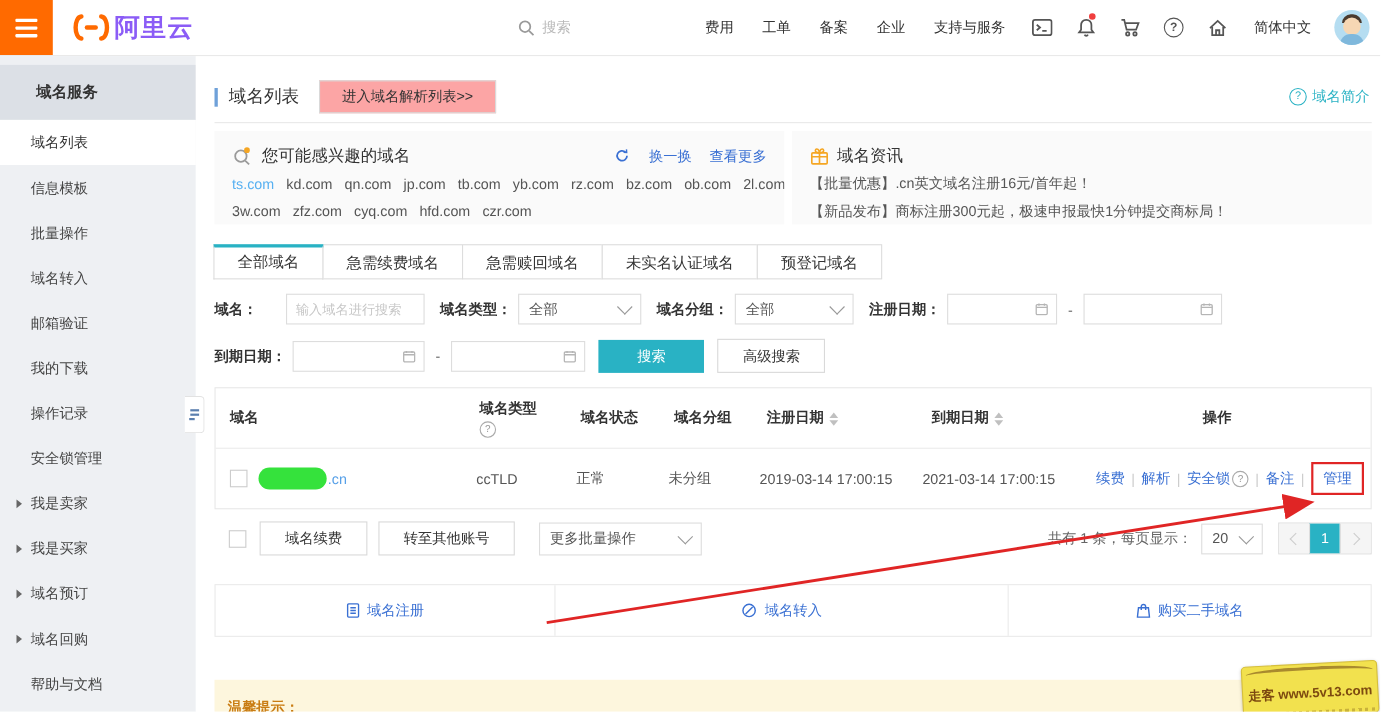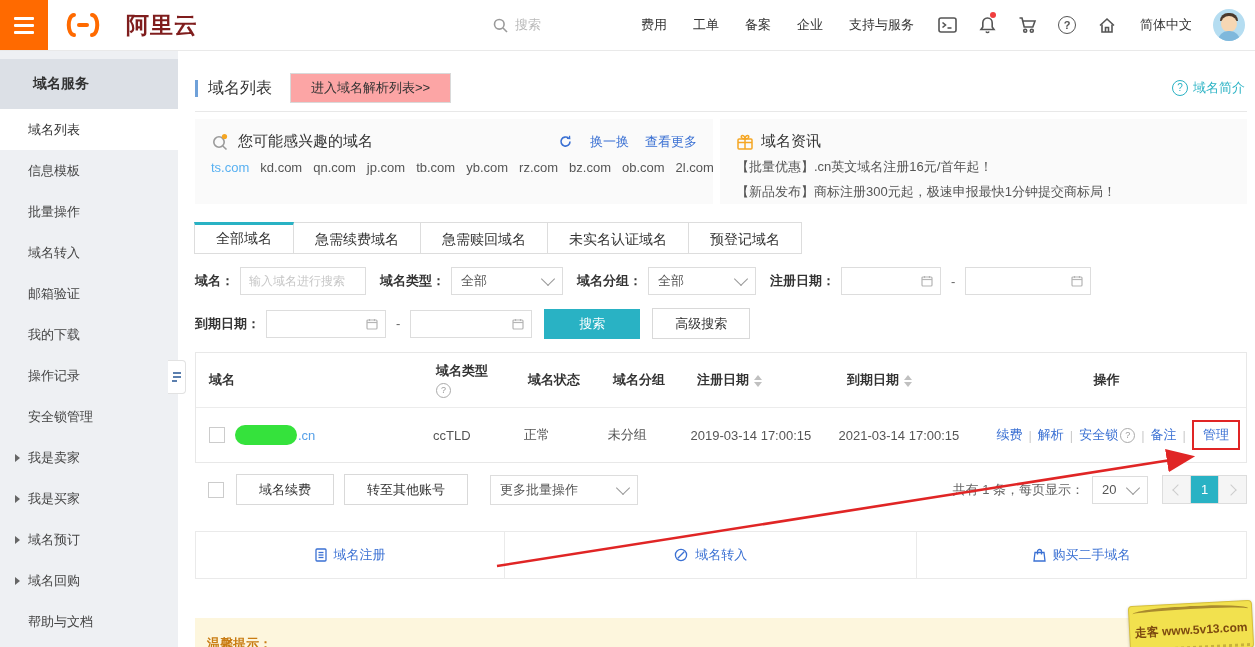--- a/index.html
+++ b/index.html
@@ -3,21 +3,21 @@
 <meta charset="utf-8">
 <style>
   html,body{margin:0;padding:0;}
   body{font-family:"Liberation Sans","DejaVu Sans",sans-serif;background:#fff;}
   .page{width:1255px;height:647px;position:relative;overflow:hidden;background:#fff;}
 
   
   .navbar{height:50px;display:flex;align-items:center;background:#fff;border-bottom:1px solid #e9e9e9;position:relative;z-index:2;}
   .hamburger{width:48px;height:50px;background:#ff6a00;display:flex;flex-direction:column;justify-content:center;align-items:center;gap:4px;cursor:pointer;flex-shrink:0;}
   .hamburger i{width:20px;height:3px;background:#fff;border-radius:1px;}
-  .brand{display:flex;align-items:center;margin-left:14px;color:#7f1d1d;gap:22px;flex-shrink:0;}
+  .brand{display:flex;align-items:center;margin-left:14px;color:#8b5cf6;gap:0;flex-shrink:0;}
   .brand-text{font-size:23px;font-weight:bold;letter-spacing:1px;}
   .nav-search{display:flex;align-items:center;gap:7px;margin-left:295px;color:#b9b9b9;font-size:13px;cursor:text;}
   .nav-right{margin-left:auto;display:flex;align-items:center;padding-right:10px;}
   .nav-item{padding:0 13px;font-size:13px;color:#333;cursor:pointer;white-space:nowrap;}
   .nav-icon{width:40px;display:flex;justify-content:center;align-items:center;position:relative;color:#555;cursor:pointer;height:50px;}
   .red-dot{position:absolute;top:12px;right:11px;width:6px;height:6px;border-radius:50%;background:#f03e3e;}
   .q-circle{width:16px;height:16px;border:1.5px solid #555;border-radius:50%;font-size:11px;line-height:16px;text-align:center;color:#555;font-weight:bold;}
   .avatar{width:32px;height:32px;border-radius:50%;background:#aydcf0;background:#b5ddf1;position:relative;overflow:hidden;margin-left:8px;cursor:pointer;flex-shrink:0;}
   .avatar .face{position:absolute;left:8px;top:7px;width:16px;height:16px;border-radius:50%;background:#f6d7b4;}
   .avatar .hair{position:absolute;left:7px;top:4px;width:18px;height:8px;border-radius:9px 9px 0 0;background:#4a3a2e;}
@@ -65,21 +65,21 @@
   .tab{border:1px solid #ddd;background:#fff;height:32px;line-height:32px;padding:0 21px;font-size:14px;color:#333;margin-left:-1px;cursor:pointer;box-sizing:border-box;}
   .tab.active{border-top:3px solid #29b2c4;line-height:27px;position:relative;z-index:1;}
   .tabs-right{margin-left:auto;display:flex;align-items:center;gap:15px;}
   .btn-white{border:1px solid #d9d9d9;background:#fff;height:31px;padding:0 22px;font-size:13px;color:#333;cursor:pointer;font-family:inherit;}
   .btn-teal{background:#29b2c4;color:#fff;border:none;height:32px;padding:0 24px;font-size:13px;cursor:pointer;font-family:inherit;}
   .fs13{font-size:13px;}
 
   
   .filter-row{display:flex;align-items:center;margin-top:13px;font-size:13px;color:#333;}
   .flabel{font-weight:bold;margin-right:6px;white-space:nowrap;}
-  .input-domain{width:108px;height:26px;border:1px solid #ddd;padding:0 8px;font-size:12px;color:#3b82f6;font-family:inherit;outline:none;}
+  .input-domain{width:108px;height:26px;border:1px solid #ddd;padding:0 8px;font-size:12px;color:#3b82f6;font-family:inherit;outline:none;margin-left:20px;}
   .input-domain::placeholder{color:#c7c7c7;}
   .select{height:28px;border:1px solid #ddd;display:flex;align-items:center;justify-content:space-between;padding:0 9px;color:#555;background:#fff;cursor:pointer;box-sizing:border-box;}
   .sel-type{width:112px;margin-right:14px;}
   .sel-group{width:108px;margin-right:14px;}
   .chev{width:9px;height:9px;border-right:1.5px solid #999;border-bottom:1.5px solid #999;transform:rotate(45deg);margin-top:-4px;flex-shrink:0;}
   .date-input{height:28px;border:1px solid #ddd;display:flex;align-items:center;justify-content:flex-end;padding:0 7px;background:#fff;box-sizing:border-box;cursor:text;}
   .range-sep{margin:0 10px;color:#666;}
   .btn-search{background:#29b2c4;color:#fff;border:none;height:30px;padding:0 35px;margin-left:12px;font-size:13px;cursor:pointer;font-family:inherit;}
   .btn-adv{margin-left:12px;}
 
@@ -285,20 +285,27 @@
             <span>kd.com</span>
             <span>qn.com</span>
             <span>jp.com</span>
             <span>tb.com</span>
             <span>yb.com</span>
             <span>rz.com</span>
             <span>bz.com</span>
             <span>ob.com</span>
             <span>2l.com</span>
           </div>
+          <div class="domains-row">
+            <span>3w.com</span>
+            <span>zfz.com</span>
+            <span>cyq.com</span>
+            <span>hfd.com</span>
+            <span>czr.com</span>
+          </div>
         </div>
         <div class="panel news">
           <div class="panel-head">
             <svg class="svgic" width="18" height="18" viewBox="0 0 18 18" fill="none" stroke="#f5a623" stroke-width="1.5">
               <rect x="2" y="6" width="14" height="10" rx="1"></rect>
                 <line x1="2" y1="9.5" x2="16" y2="9.5"></line>
                 <line x1="9" y1="6" x2="9" y2="16"></line>
               <path d="M9 6 C6 6 4.5 4.5 5.5 3 C6.5 1.5 9 3 9 6 Z"></path>
                 <path d="M9 6 C12 6 13.5 4.5 12.5 3 C11.5 1.5 9 3 9 6 Z"></path>
             </svg>

